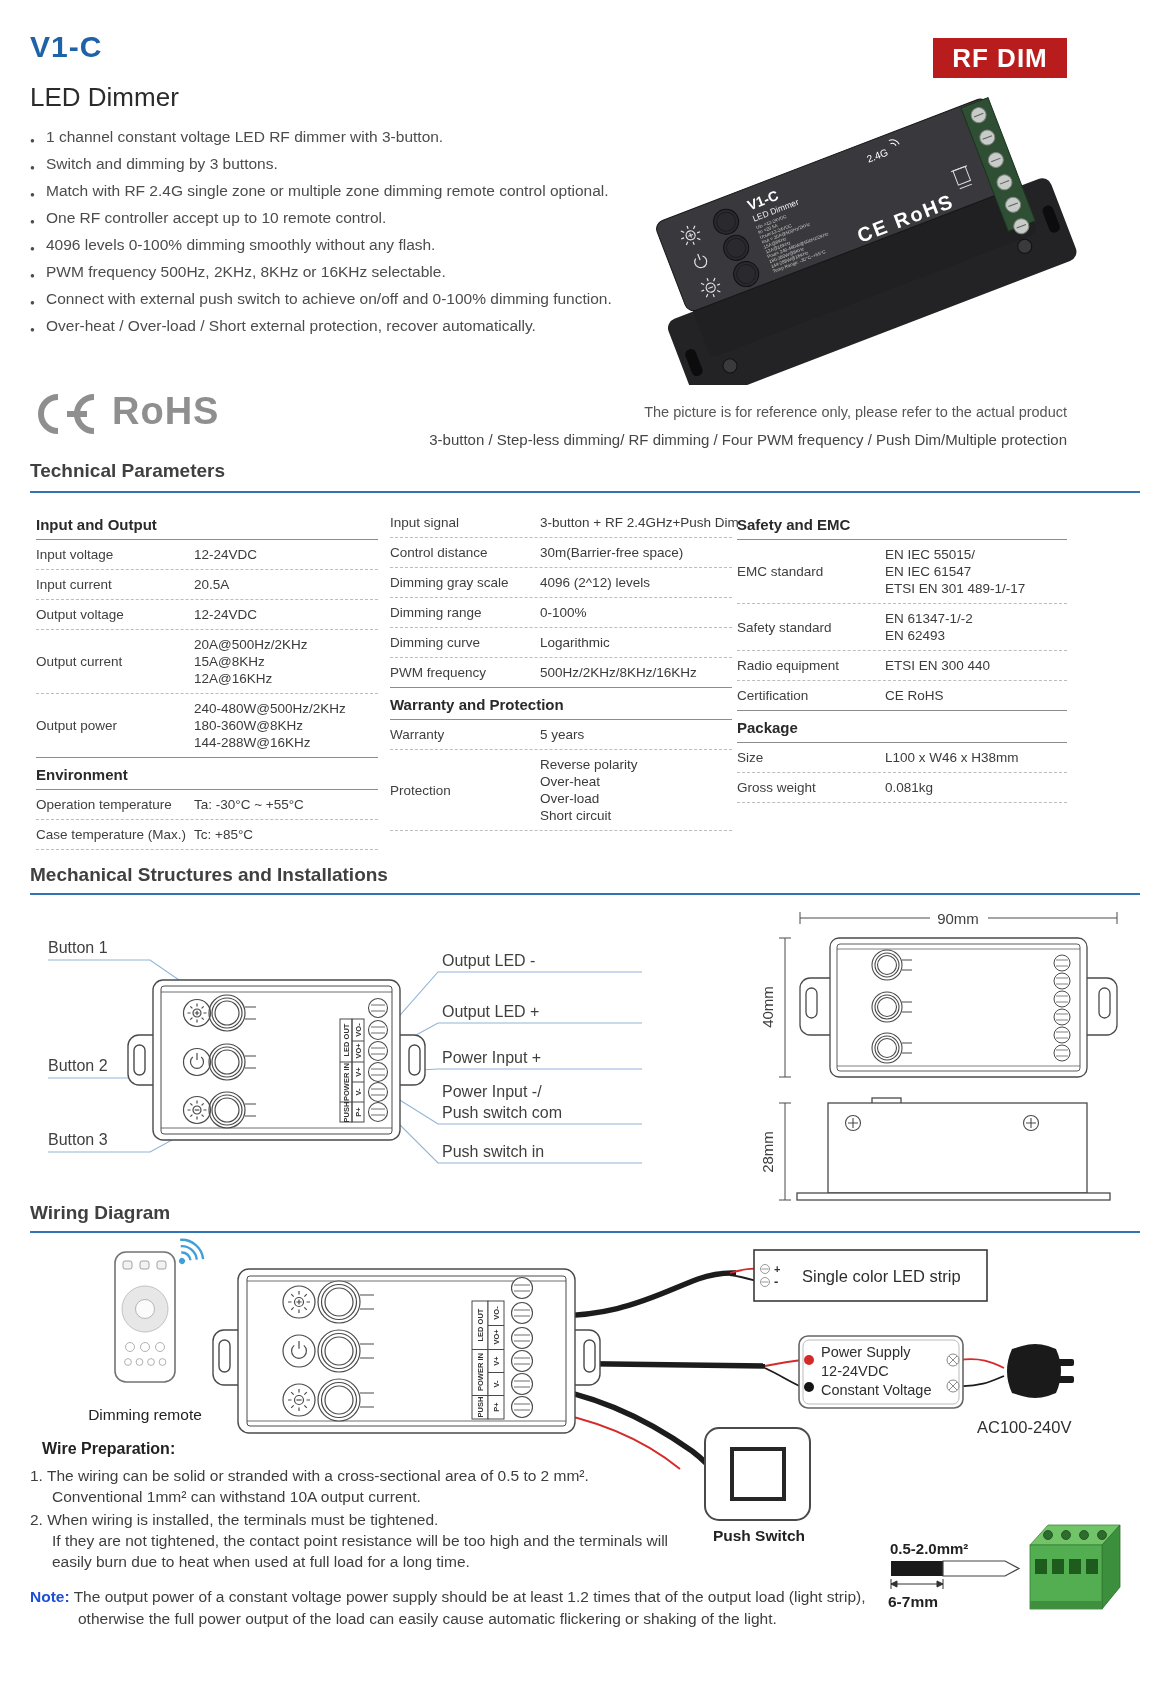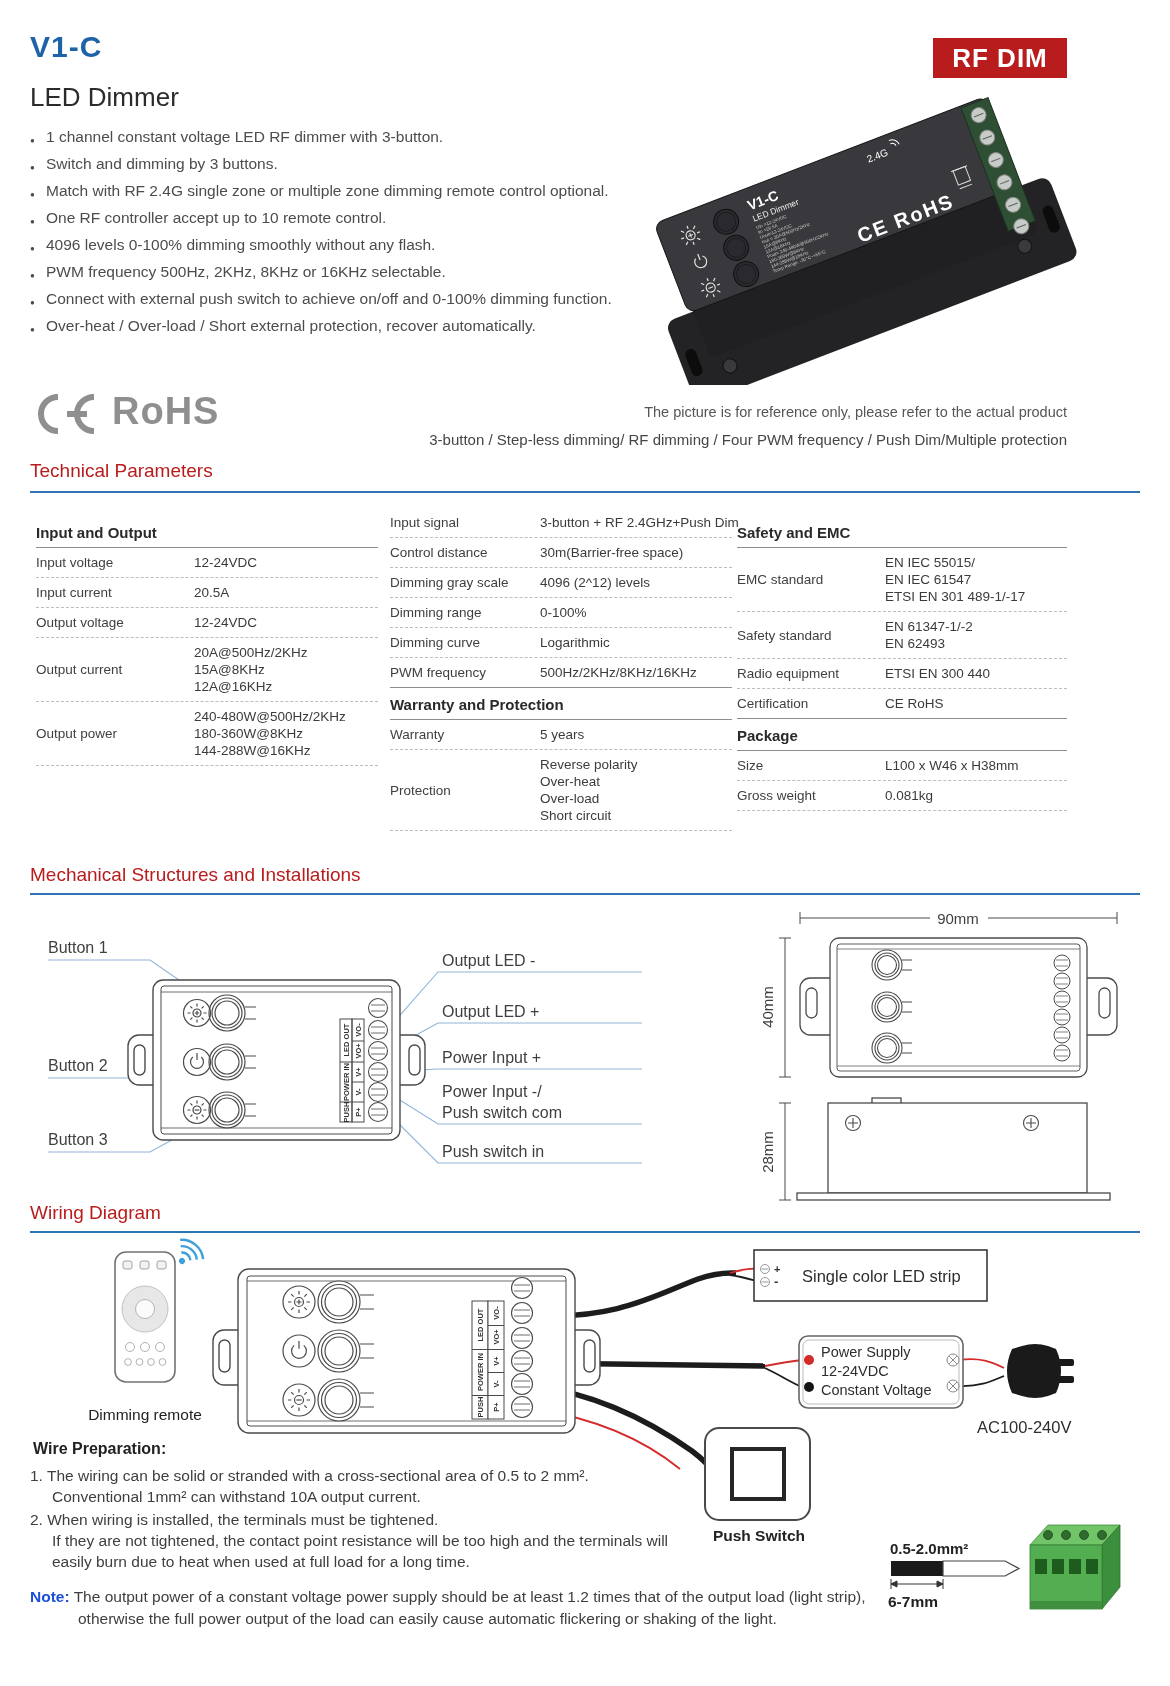--- a/index.html
+++ b/index.html
@@ -1,42 +1,42 @@
 <!DOCTYPE html>
 <html><head>
 <meta charset="utf-8">
 <style>
   html,body{margin:0;padding:0;background:#ffffff;}
   body{font-family:"Liberation Sans","DejaVu Sans",sans-serif;color:#3e3e3e;}
   #page{position:relative;width:1170px;height:1684px;background:#fff;overflow:hidden;}
   .abs{position:absolute;}
   .rule{position:absolute;left:30px;width:1110px;height:2px;background:#2f74b4;}
-  .sec-title{position:absolute;left:30px;font-size:19px;font-weight:normal;color:#b91c1c;}
+  .sec-title{position:absolute;left:30px;font-size:19px;font-weight:bold;color:#404040;}
   .model{font-size:30px;font-weight:600;color:#1e63a7;letter-spacing:1px;}
   .badge{position:absolute;left:933px;top:38px;width:134px;height:40px;background:#b91c1c;color:#fff;
          font-size:26px;font-weight:bold;letter-spacing:1px;display:flex;align-items:center;justify-content:center;}
   .prodname{font-size:26px;color:#2b2b2b;font-weight:400;}
   .features{position:absolute;left:30px;top:128px;width:600px;}
   .feature{font-size:15.5px;color:#4c4c4c;line-height:18px;margin-bottom:9px;padding-left:16px;position:relative;}
   .feature::before{content:"●";font-size:8px;position:absolute;left:0;top:4px;color:#4c4c4c;}
   .refnote{position:absolute;left:430px;top:404px;width:637px;text-align:right;font-size:14.5px;color:#555;}
   .tagline{position:absolute;left:330px;top:431px;width:737px;text-align:right;font-size:15px;color:#454545;}
   .rohs{font-size:38px;font-weight:bold;color:#8f8f8f;letter-spacing:1px;}
   
   #spec{position:absolute;left:0;top:508px;width:1170px;}
   .spec-col{position:absolute;top:0;}
-  .spec-group-header{font-size:15px;font-weight:bold;color:#2a2a2a;padding:8px 0 6px;border-bottom:1px solid #8d8d8d;margin-top:8px;}
+  .spec-group-header{font-size:15px;font-weight:bold;color:#2a2a2a;padding:8px 0 6px;border-bottom:1px solid #8d8d8d;}
   .spec-group + .spec-group .spec-group-header{border-top:1px solid #8d8d8d;margin-top:-1px;}
   .spec-row{display:flex;align-items:center;border-bottom:1px dashed #bdbdbd;padding:6px 0;}
   .spec-label{font-size:13.5px;color:#3f3f3f;flex:0 0 auto;}
   .spec-value{font-size:13.5px;color:#3b3b3b;white-space:pre;line-height:17px;}
   .c1 .spec-label{width:158px;} .c2 .spec-label{width:150px;} .c3 .spec-label{width:148px;}
   
   .wireprep{position:absolute;left:30px;top:1438px;width:800px;font-size:15.5px;color:#3e3e3e;line-height:21px;}
-  .wireprep h4{margin:0 3px 6px;font-size:16px;color:#222;}
+  .wireprep h4{margin:0 12px 6px;font-size:16px;color:#222;}
   .wp-item{white-space:pre-line;padding-left:22px;text-indent:-22px;margin-bottom:2px;}
   .noteblock{position:absolute;left:30px;top:1586px;width:1125px;font-size:15.5px;color:#3e3e3e;line-height:22px;
              white-space:pre-line;padding-left:48px;text-indent:-48px;}
   .noteblock b{color:#1d4ed8;}
   svg text{font-family:"Liberation Sans","DejaVu Sans",sans-serif;}
   .calltext{font-size:16px;fill:#3f3f3f;}
   .pinlab{font-size:7.5px;font-weight:bold;fill:#333;}
   .dimtext{font-size:15px;fill:#3f3f3f;}
 </style>
 </head>
@@ -172,20 +172,31 @@
             <div class="spec-label">Output current</div>
             <div class="spec-value">20A@500Hz/2KHz
 15A@8KHz
 12A@16KHz</div>
           </div>
         <div class="spec-row">
             <div class="spec-label">Output power</div>
             <div class="spec-value">240-480W@500Hz/2KHz
 180-360W@8KHz
 144-288W@16KHz</div>
+          </div>
+      </div>
+      <div class="spec-group">
+        <div class="spec-group-header">Environment</div>
+        <div class="spec-row">
+            <div class="spec-label">Operation temperature</div>
+            <div class="spec-value">Ta: -30°C ~ +55°C</div>
+          </div>
+        <div class="spec-row">
+            <div class="spec-label">Case temperature (Max.)</div>
+            <div class="spec-value">Tc: +85°C</div>
           </div>
       </div>
     </div>
 
     <div class="spec-col c2" style="left:390px;width:342px;">
       <div class="spec-group">
         <div class="spec-row">
             <div class="spec-label">Input signal</div>
             <div class="spec-value">3-button + RF 2.4GHz+Push Dim</div>
           </div>

